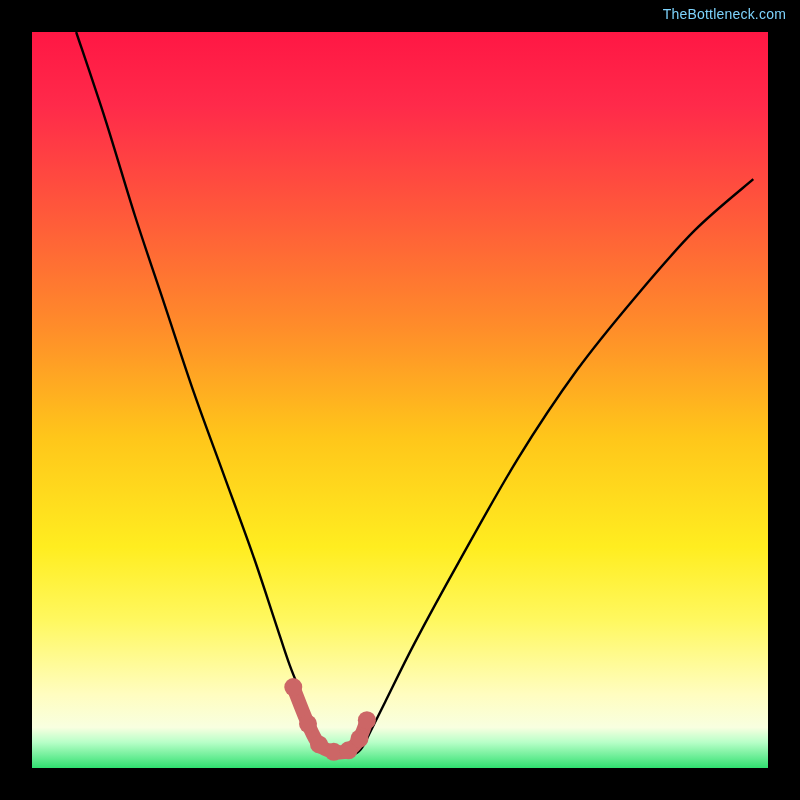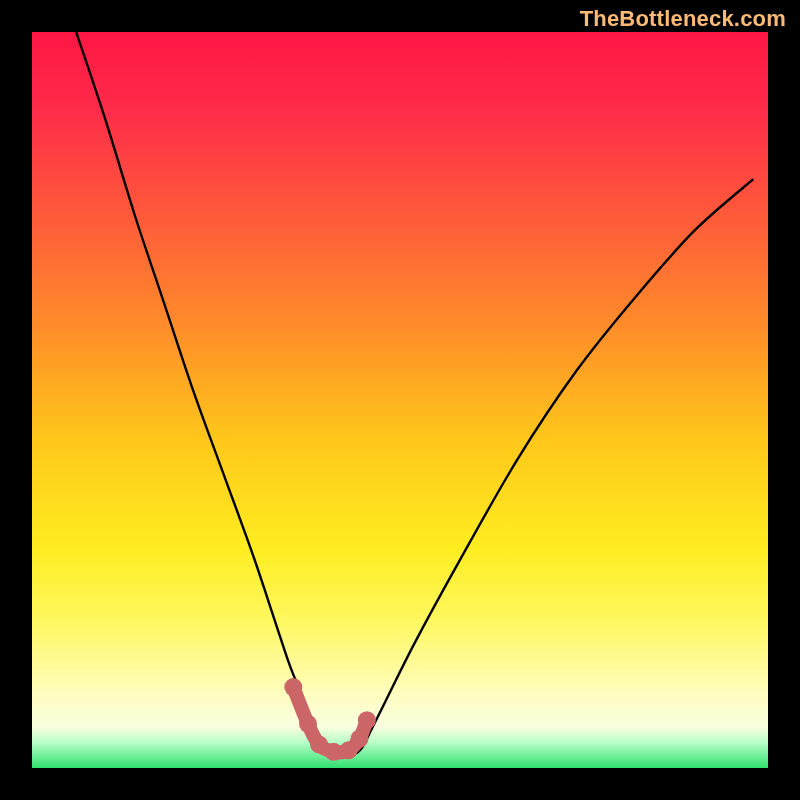--- a/index.html
+++ b/index.html
@@ -24,24 +24,24 @@
     left: 32px;
     top: 32px;
     width: 736px;
     height: 736px;
     overflow: visible;
   }
   .watermark {
     position: absolute;
     top: 6px;
     right: 14px;
-    color: #fdba74;
-    font-size: 22px;
+    color: #7dd3fc;
+    font-size: 14px;
     letter-spacing: 0.2px;
-    font-weight: 700;
+    font-weight: 400;
     user-select: none;
   }
 </style>
 </head>
 <body>
 
 <div class="frame">
 
   <div class="watermark">TheBottleneck.com</div>
 

